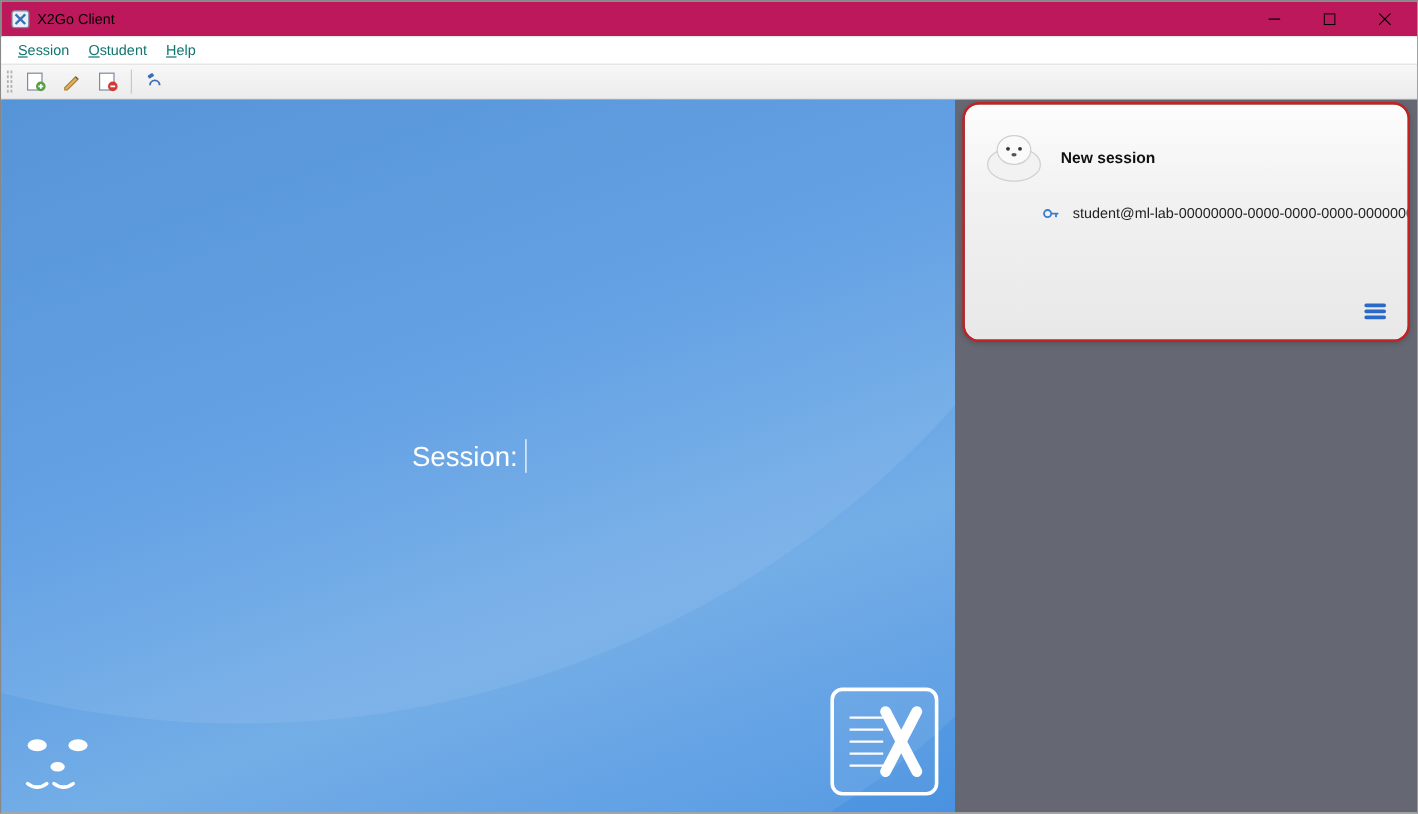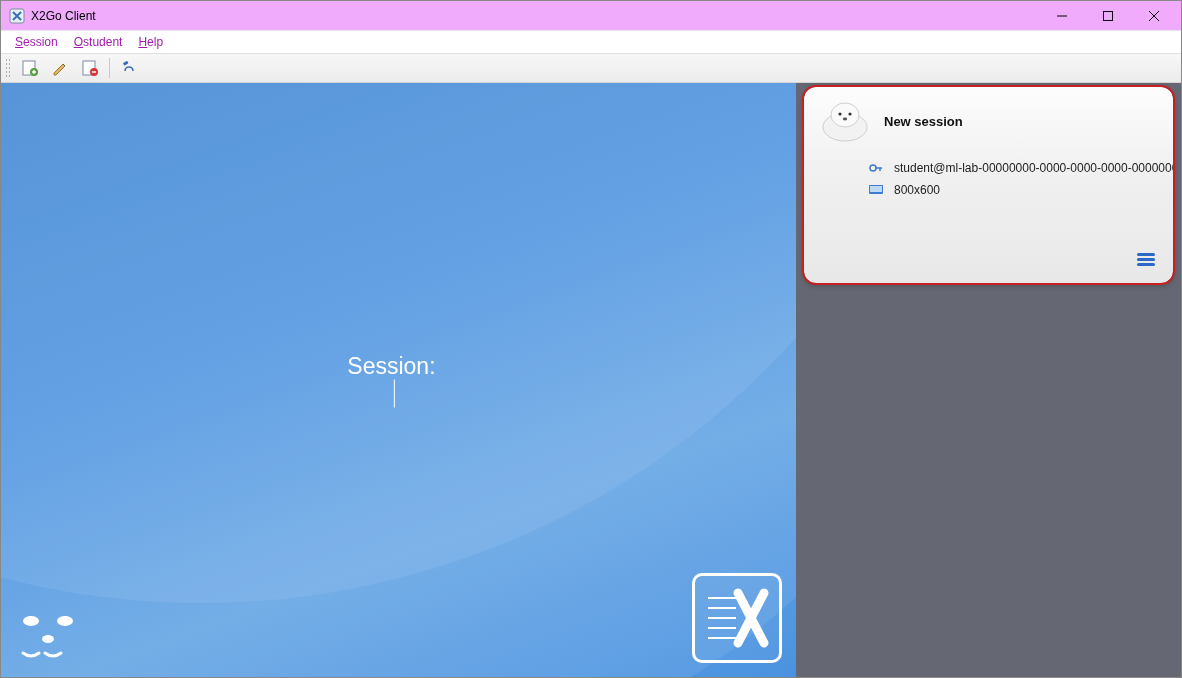--- a/index.html
+++ b/index.html
@@ -10,21 +10,21 @@
     width: 1182px;
     height: 678px;
     overflow: hidden;
     display: flex;
     flex-direction: column;
     border: 1px solid #888;
   }
   
   .titlebar {
     height: 30px;
-    background: #f0abfc;
+    background: #be185d;
     display: flex;
     align-items: center;
     padding: 0 4px 0 8px;
     border-bottom: 1px solid #e5e5e5;
   }
   .titlebar .app-icon {
     width: 16px; height: 16px;
     margin-right: 6px;
     display:flex; align-items:center; justify-content:center;
   }
@@ -39,21 +39,21 @@
   .menubar {
     height: 22px;
     background: #fff;
     display: flex;
     align-items: center;
     padding: 0 6px;
   }
   .menubar .menu-item {
     padding: 2px 8px;
     font-size: 12px;
-    color: #a21caf;
+    color: #0f766e;
   }
   .menubar .menu-item .underline { text-decoration: underline; }
   
   .toolbar {
     height: 30px;
     background: linear-gradient(#f7f7f7,#ececec);
     border-top: 1px solid #e0e0e0;
     border-bottom: 1px solid #d4d4d4;
     display: flex; align-items: center;
     padding: 0 4px;
@@ -100,21 +100,21 @@
     top: -700px; left: -380px;
     background: rgba(255,255,255,0.07);
   }
   .session-label {
     position: absolute;
     top: 50%; left: 50%;
     transform: translate(-58%, -50%);
     font-size: 23px;
     font-weight: 300;
     color: #fff;
-    display:flex; align-items:center;flex-direction:column;
+    display:flex; align-items:center;
   }
   .session-label .cursor {
     display:inline-block; width:1px; height:28px;
     background:#fff; margin-left:6px;
   }
   
   .seal-face {
     position:absolute; bottom:12px; left:12px;
     width:80px; height:60px;
   }
@@ -131,21 +131,21 @@
     position: relative;
     background: #656872;
   }
   .session-card {
     position: absolute;
     top: 4px; left: 8px; right: 8px;
     height: 196px;
     background: linear-gradient(180deg,#fdfdfd 0%, #f1f1f1 40%, #e8e8e8 100%);
     border-radius: 12px;
     outline: 2px solid #c62020;
-    padding: 12px 14px 14px 14px;
+    padding: 22px 14px 14px 14px;
     overflow: hidden;
     box-shadow: 0 2px 6px rgba(0,0,0,0.3);
   }
   .card-top { display:flex; align-items:center; gap:12px; margin-bottom:14px;}
   .seal-avatar {
     width:54px; height:44px;
   }
   .session-title {
     font-size: 13px; font-weight: bold; color:#111;
   }
@@ -274,29 +274,20 @@
       </div>
       <div class="detail-row">
         <span class="detail-icon">
           <svg width="16" height="16" viewBox="0 0 16 16">
               <circle cx="5" cy="8" r="3" fill="none" stroke="#3a7ccf" stroke-width="1.5"></circle>
               <path d="M8 8 h6 M12 8 v3" stroke="#3a7ccf" stroke-width="1.5"></path>
             </svg>
         </span>
         <span>student@ml-lab-00000000-0000-0000-0000-00000000</span>
       </div>
-      <div class="detail-row">
-        <span class="detail-icon">
-          <svg width="16" height="16" viewBox="0 0 16 16">
-              <rect x="1" y="3" width="14" height="9" rx="1" fill="#3a7ccf"></rect>
-              <rect x="2" y="4" width="12" height="6" fill="#bcd9f5"></rect>
-            </svg>
-        </span>
-        <span>800x600</span>
-      </div>
       <div class="hamburger">
         <span></span>
           <span></span>
           <span></span>
       </div>
     </div>
   </div>
 </div>
 
 </body></html>

